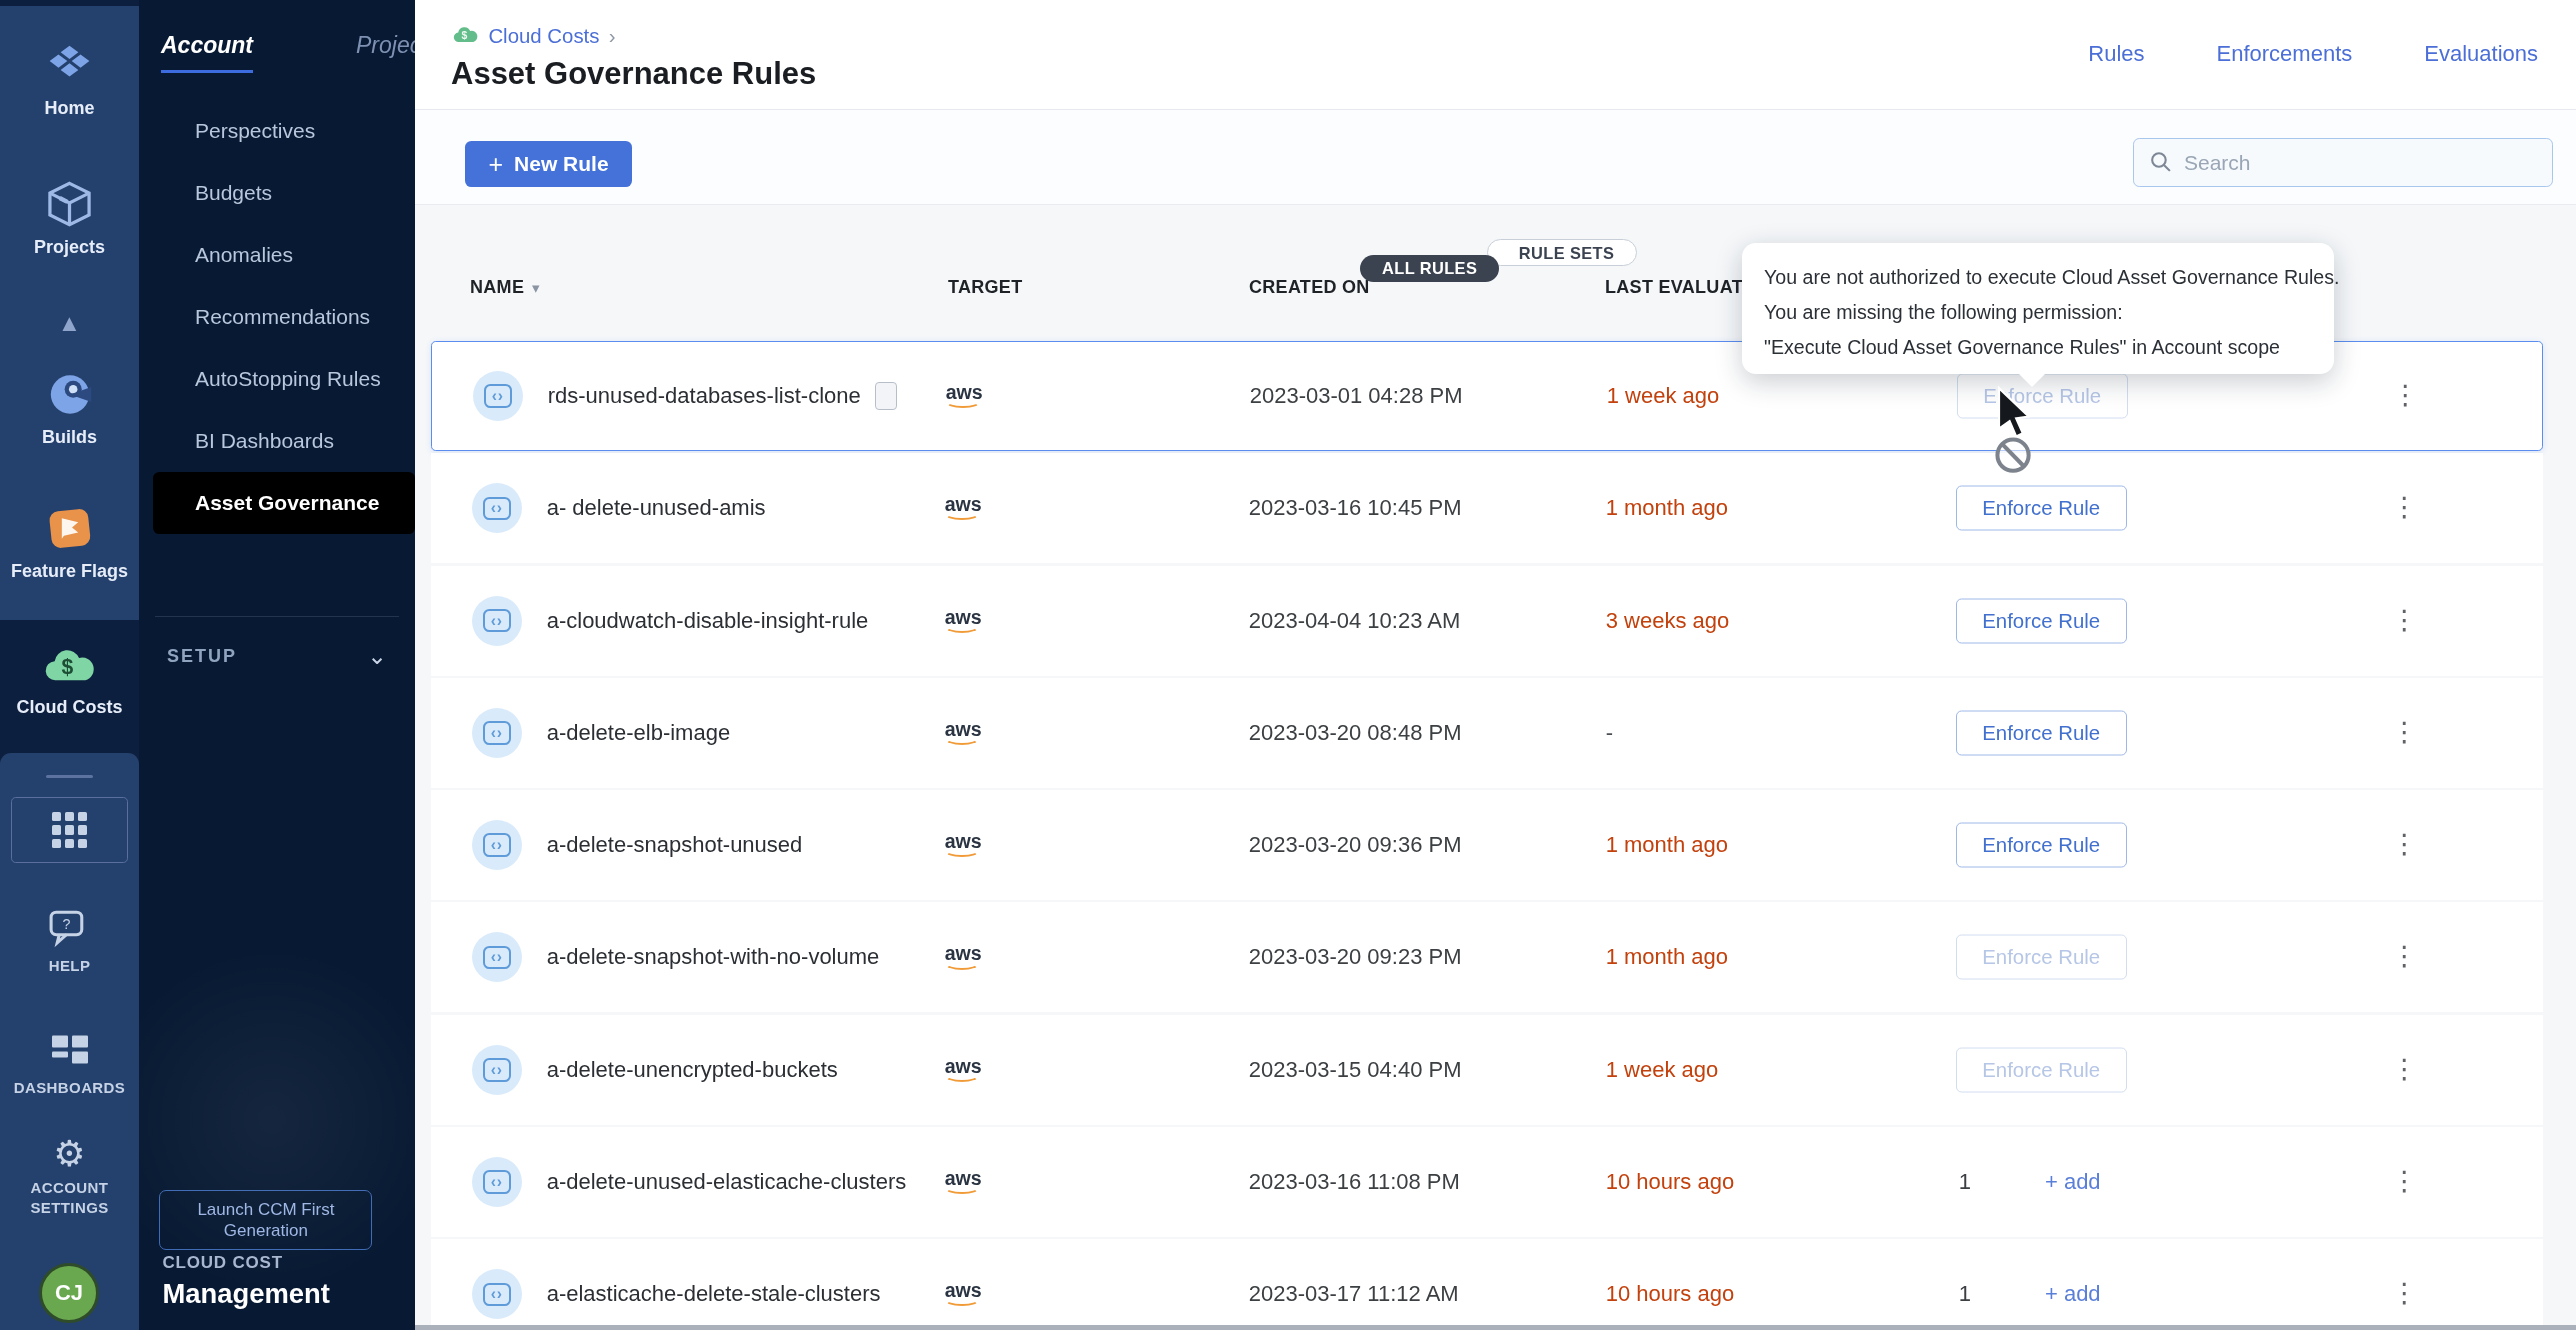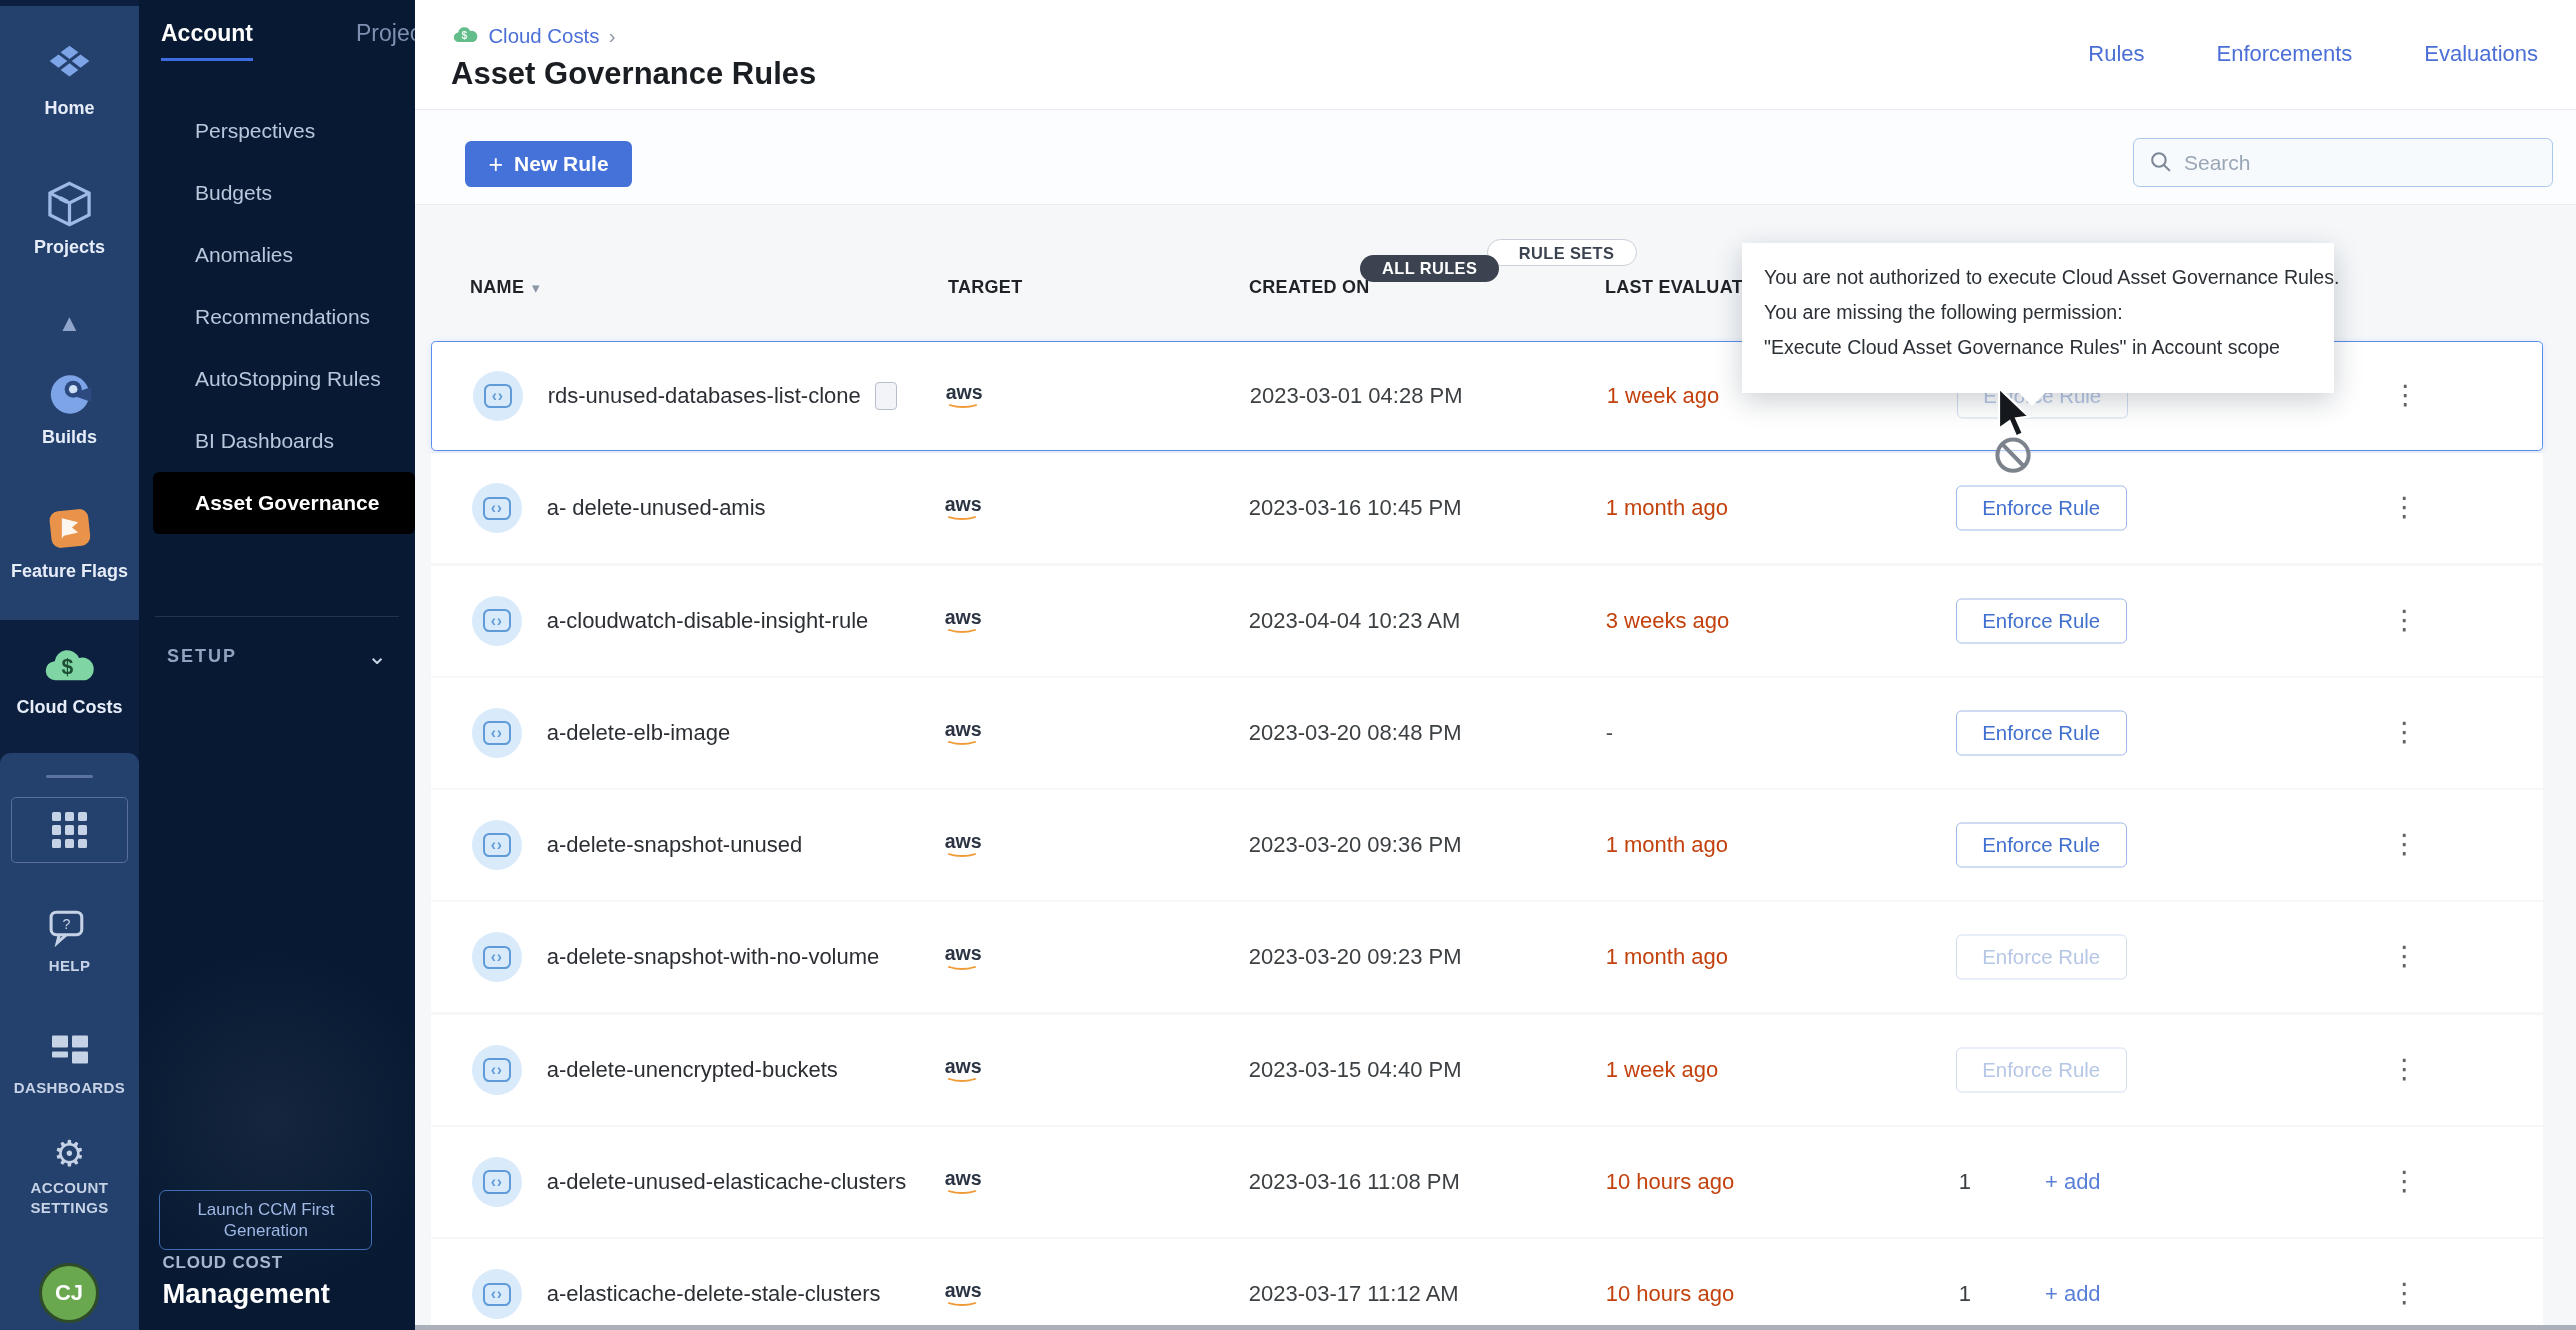--- a/index.html
+++ b/index.html
@@ -27,21 +27,21 @@
   .dot-grid { display:grid; grid-template-columns:repeat(3,9.4px); grid-gap:3.9px; }
   .dot-grid span { width:9.4px; height:9.4px; background:#c6d2e6; border-radius:1.6px; }
   .avatar { position:absolute; top:1263px; left:39px; width:60px; height:60px; border-radius:50%;
             background:#6aa84f; border:3.1px solid #2f4c2a; color:#fff; font-size:22px; font-weight:700;
             display:flex; align-items:center; justify-content:center; }
 
   
   .sidebar { position:relative; width:276px; height:100%; background:#081a33; flex:0 0 276px; overflow:hidden; }
   .sidebar::after { content:""; position:absolute; left:-47px; bottom:31px; width:360px; height:360px;
                     border-radius:50%; background:radial-gradient(circle, rgba(255,255,255,0.05), transparent 68%); }
-  .side-tabs { position:absolute; top:20px; left:22px; display:flex; gap:103px; }
+  .side-tabs { position:absolute; top:32px; left:22px; display:flex; gap:103px;font-style:italic; }
   .side-tab { font-size:23px; color:#7e91b2; padding-bottom:11px; }
   .side-tab.active { color:#ffffff; font-weight:700; border-bottom:3.9px solid #3d6ce0; }
   .side-items { position:absolute; top:100px; left:0; right:0; }
   .side-item { height:62px; line-height:62px; padding-left:56px; font-size:21px; color:#b9c7dc; }
   .side-item.active { background:#000000; color:#ffffff; font-weight:700; margin-left:14px;
                       border-radius:6.3px; padding-left:42px; }
   .side-divider { position:absolute; top:616px; left:15.7px; right:15.7px; height:0.8px; background:#223450; }
   .setup-row { position:absolute; top:642px; left:28px; right:28px; display:flex;
                justify-content:space-between; align-items:center; }
   .setup-label { font-size:18px; letter-spacing:2px; color:#90a4c0; font-weight:700; }
@@ -111,22 +111,22 @@
   .enforce-btn { left:1525px; width:171px; height:45px; background:#fff; border:1.6px solid #9db8e8;
                  border-radius:5.5px; color:#4170cf; font-size:20.4px; font-weight:500; font-family:inherit; }
   .enforce-btn.disabled { color:#b6c6e6; border-color:#d2ddf0; }
   .enf-group { left:1528px; display:flex; align-items:center; gap:74px; }
   .enf-count { font-size:22px; color:#3c4043; }
   .enf-add { font-size:22px; color:#5a7fd8; }
   .kebab { left:1960px; font-size:27px; color:#5f6368; letter-spacing:0; line-height:23.5px;
            background:none; border:none; font-family:inherit; }
 
   .tooltip { position:absolute; top:243px; left:1327px; width:592px; z-index:50;
-             background:#ffffff; border-radius:0; box-shadow:0 7.8px 27px rgba(20,30,50,.22);
-             padding:17px 22px 28px 22px; }
+             background:#ffffff; border-radius:14px; box-shadow:0 7.8px 27px rgba(20,30,50,.22);
+             padding:17px 22px 9px 22px; }
   .tooltip::after { content:""; position:absolute; left:276px; bottom:-12.5px; width:0; height:0;
                     border-left:14px solid transparent; border-right:14px solid transparent;
                     border-top:14px solid #ffffff; }
   .tt-line { font-size:19.6px; color:#2b3036; line-height:35px; white-space:nowrap; }
 
   .cursor-wrap { position:absolute; top:385px; left:1573px; z-index:60; }
   .bottom-strip { position:absolute; bottom:0; left:0; right:0; height:6.3px; background:#aab1ba; z-index:55; }
 </style>
 </head>
 <body>

